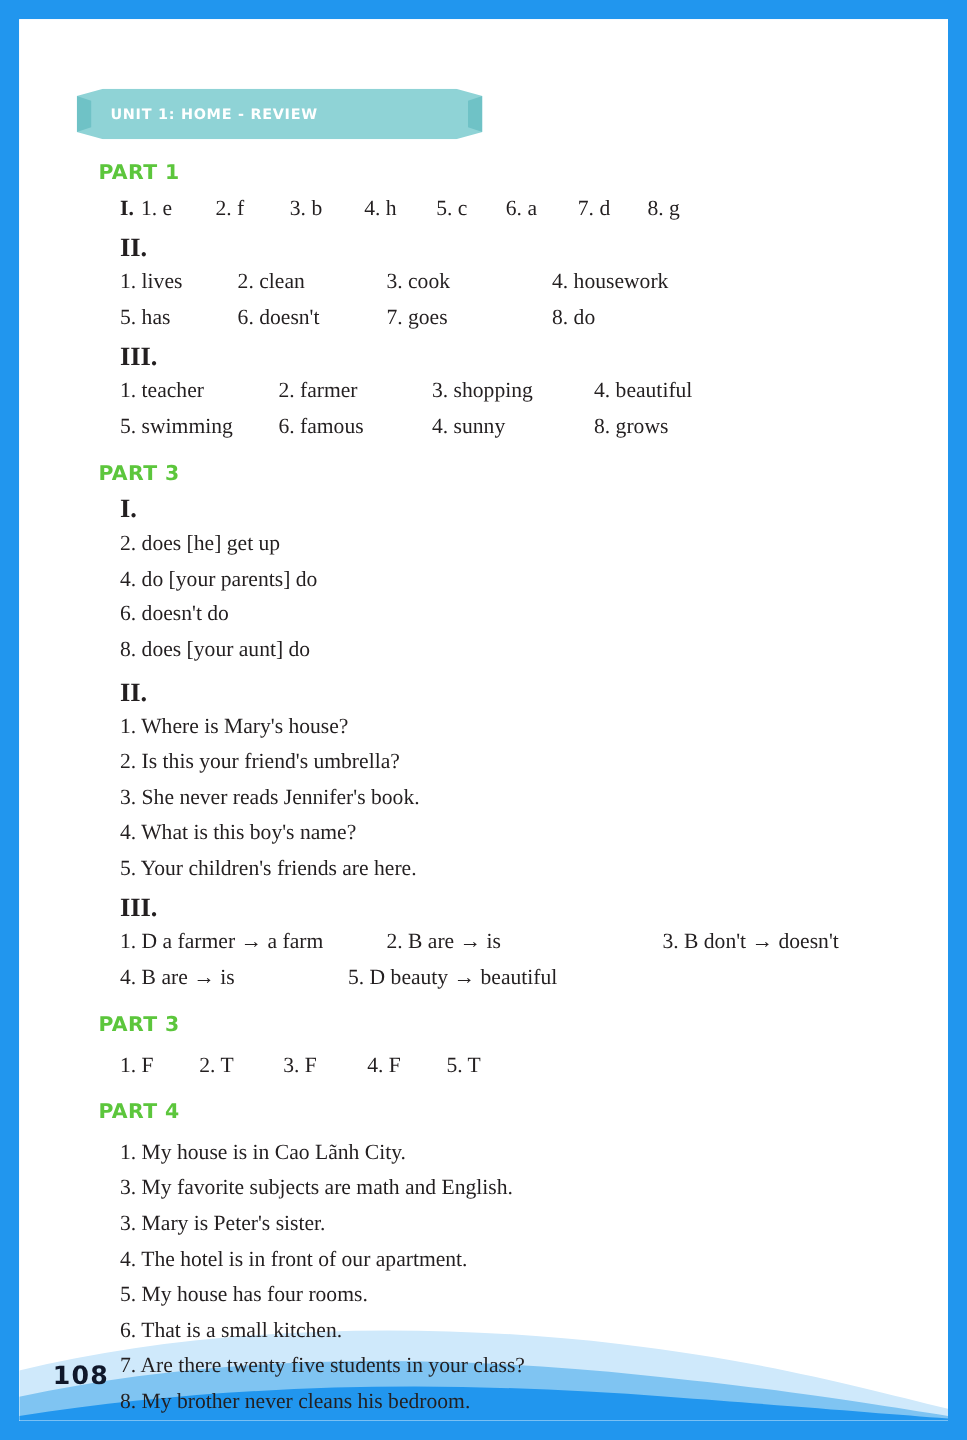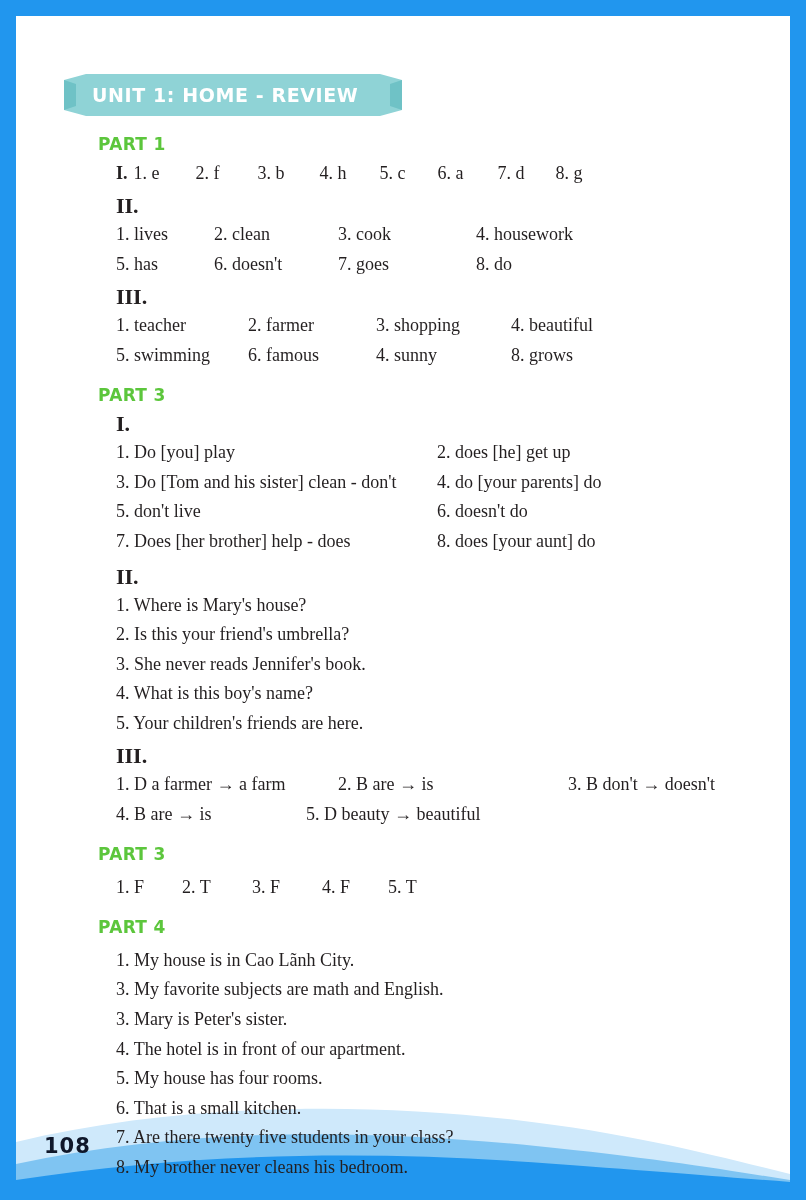--- a/index.html
+++ b/index.html
@@ -63,27 +63,27 @@
     position: absolute;
     left: 0; top: 0;
     width: 338px; height: 42px;
     display: flex;
     align-items: center;
     padding-left: 28px;
     box-sizing: border-box;
     color: #ffffff;
     font-family: "DejaVu Sans", sans-serif;
     font-weight: bold;
-    font-size: 19px;
+    font-size: 12px;
     letter-spacing: 0.6px;
   }
 
   .body-area {
     position: absolute;
-    left: 82px;
+    left: 66px;
     top: 118px;
     width: 660px;
   }
 
   .part-head {
     color: #5cc63c;
     font-family: "DejaVu Sans", sans-serif;
     font-weight: bold;
     font-size: 17px;
     letter-spacing: 0.3px;
@@ -208,26 +208,20 @@
         <span style="width:132px">5. swimming</span>
         <span style="width:128px">6. famous</span>
         <span style="width:135px">4. sunny</span>
         <span>8. grows</span>
       </div>
 
       <div class="part-head part-gap">PART 3</div>
 
       <div class="roman">I.</div>
       <div class="twocol">
-        <div class="col">
-          <div class="line">1. Do [you] play</div>
-          <div class="line">3. Do [Tom and his sister] clean - don't</div>
-          <div class="line">5. don't live</div>
-          <div class="line">7. Does [her brother] help - does</div>
-        </div>
         <div class="col">
           <div class="line">2. does [he] get up</div>
           <div class="line">4. do [your parents] do</div>
           <div class="line">6. doesn't do</div>
           <div class="line">8. does [your aunt] do</div>
         </div>
       </div>
 
       <div class="roman">II.</div>
       <div class="line">1. Where is Mary's house?</div>

